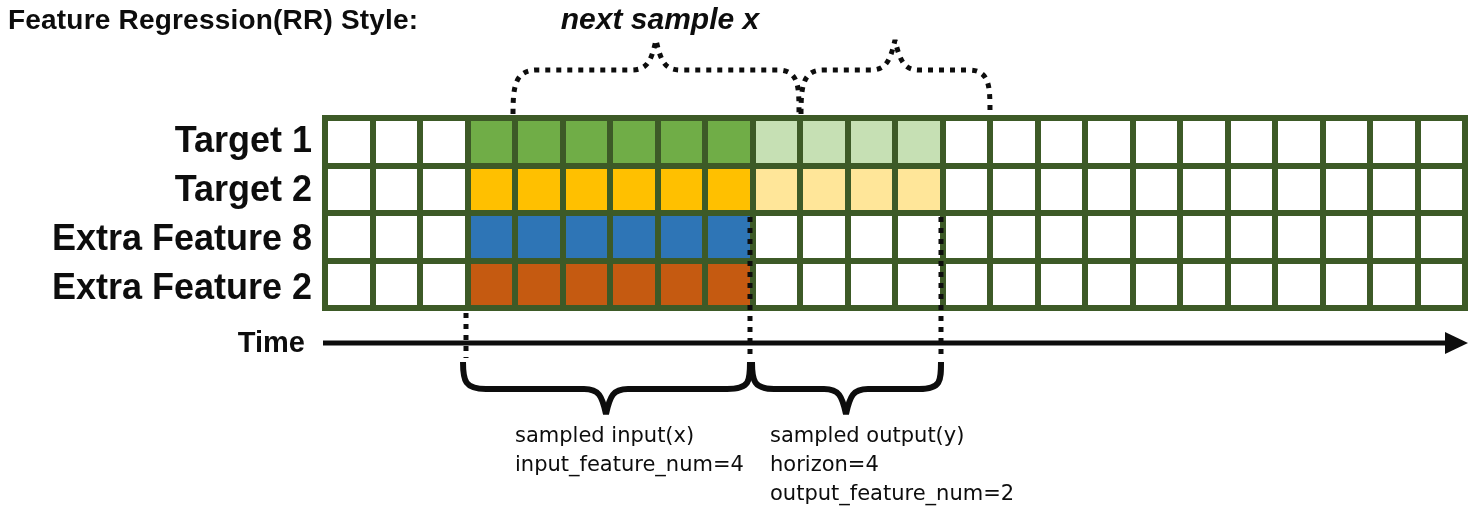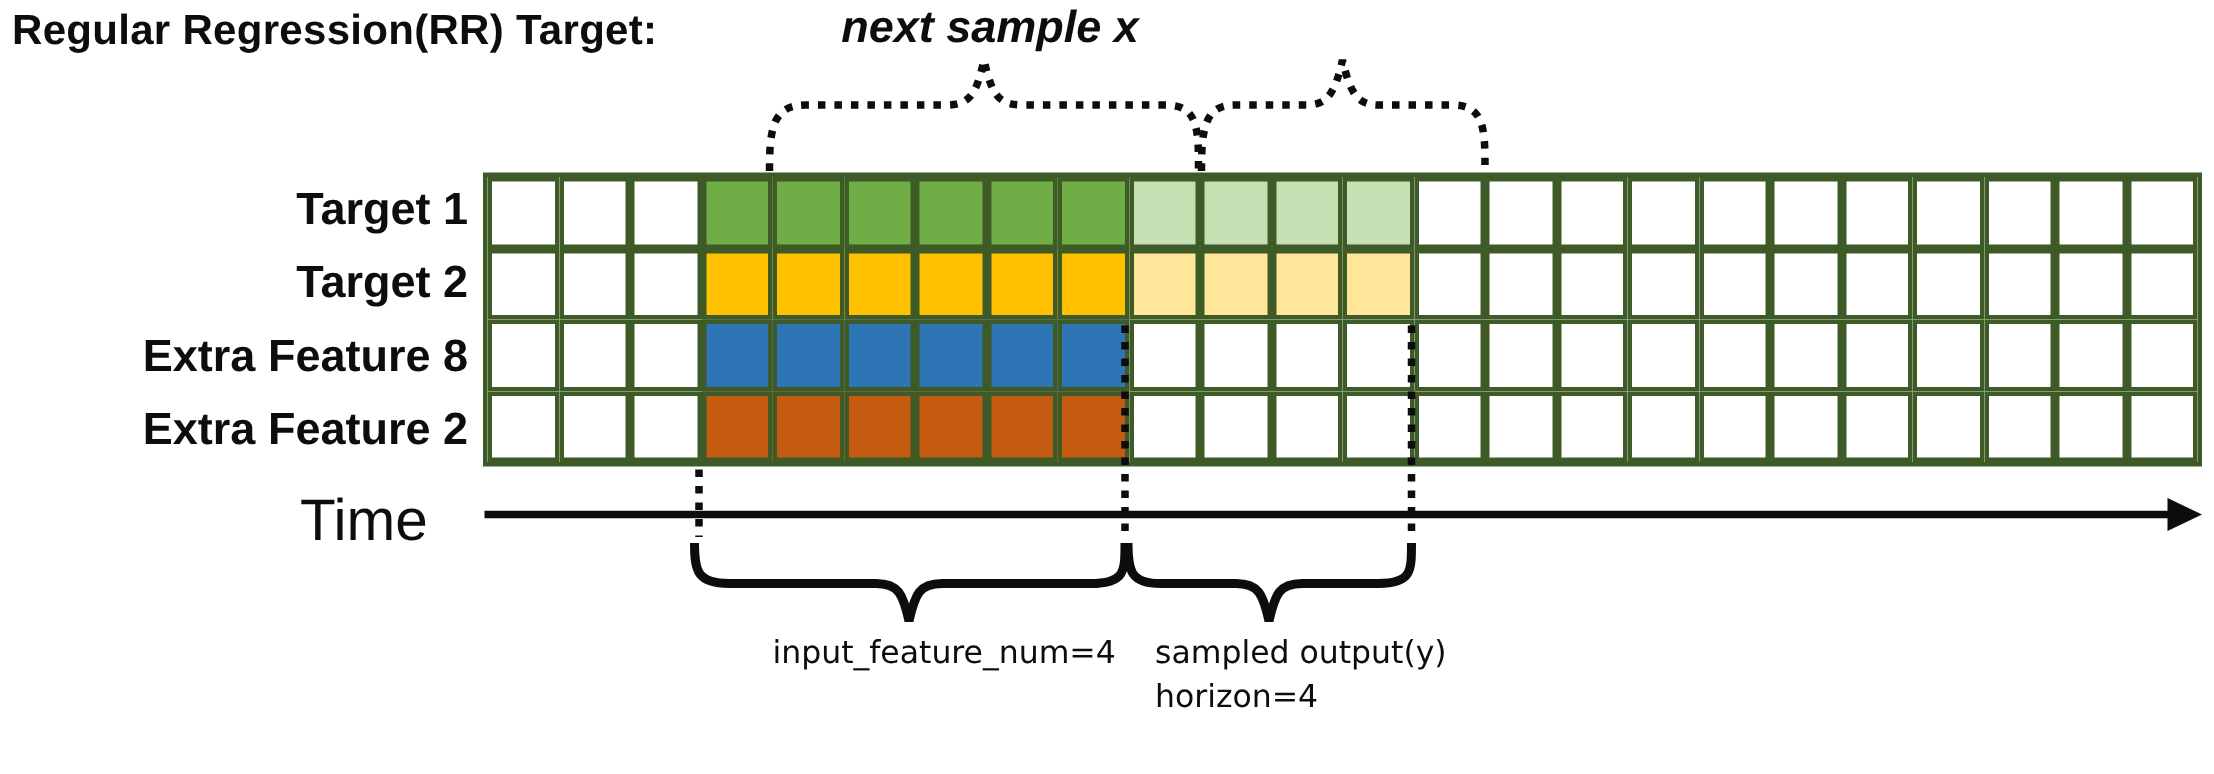--- a/index.html
+++ b/index.html
@@ -15,53 +15,53 @@
   .grid{
     position:absolute;left:322px;top:115px;width:1146px;height:196px;
     box-sizing:border-box;border:3px solid var(--grid-border,#3d5a27);
     display:grid;grid-template-columns:repeat(24,1fr);grid-template-rows:repeat(4,1fr);
     background:#fff;
   }
   .cell{border:3px solid var(--grid-border,#3d5a27);box-sizing:border-box;}
   .row-label{
     position:absolute;left:0;width:312px;height:49px;
     display:flex;align-items:center;justify-content:flex-end;
-    font-size:30px;font-weight:bold;
+    font-size:36px;font-weight:bold;
   }
   .decor{position:absolute;left:0;top:0;pointer-events:none;}
   .decor path,.decor line{fill:none;stroke:var(--ink,#0d0d0d);}
   .brace-dotted{stroke-width:5;stroke-dasharray:5 6;}
   .vline-dotted{stroke-width:5;stroke-dasharray:5 6;}
   .brace-solid{stroke-width:6;}
   .axis-line{stroke-width:5;}
   .arrow-head{fill:var(--ink,#0d0d0d);stroke:none;}
   .next-label{
     position:absolute;top:2px;width:260px;text-align:center;
     font-size:30px;font-weight:bold;font-style:italic;
   }
   .next-label-x{left:530px;}
   .next-label-y{left:768px;}
   .time-label{
-    position:absolute;left:200px;top:326px;width:105px;text-align:left;
-    font-size:39px;font-weight:normal;
+    position:absolute;left:200px;top:326px;width:105px;text-align:right;
+    font-size:29px;font-weight:bold;
   }
   .anno-block{
     position:absolute;top:421px;
     font-family:"DejaVu Sans",sans-serif;font-size:21px;line-height:29px;
     white-space:nowrap;
   }
   .anno-input{left:515px;}
   .anno-output{left:770px;}
 </style>
 </head>
 <body>
 
 <div class="canvas">
 
-  <div class="title">Regular Regression(RR) Target:</div>
+  <div class="title">Feature Regression(RR) Style:</div>
 
   <div class="next-label next-label-x">next sample x</div>
 
   <div class="row-label" style="top:115px;">Target 1</div>
   <div class="row-label" style="top:164px;">Target 2</div>
   <div class="row-label" style="top:213px;">Extra Feature 8</div>
   <div class="row-label" style="top:262px;">Extra Feature 2</div>
 
   <div class="grid" id="grid">
       <div class="cell" style="background: rgb(255, 255, 255);"></div>
@@ -174,21 +174,23 @@
     <line class="axis-line" x1="323" y1="343" x2="1450" y2="343"></line>
     <polygon class="arrow-head" points="1445,332 1468,343 1445,354"></polygon>
 
     <path class="brace-solid" d="M 463,362 C 463,381 465,389 486,389 L 584,389 C 599,389 602,396 606,414 C 610,396 613,389 628,389 L 727,389 C 750,389 750,381 750,362"></path>
     <path class="brace-solid" d="M 752,362 C 752,381 754,389 774,389 L 824,389 C 839,389 842,396 846,414 C 850,396 853,389 868,389 L 919,389 C 941,389 941,381 941,362"></path>
   </svg>
 
   <div class="time-label">Time</div>
 
   <div class="anno-block anno-input">
+    <div>sampled input(x)</div>
     <div>input_feature_num=4</div>
   </div>
 
   <div class="anno-block anno-output">
     <div>sampled output(y)</div>
     <div>horizon=4</div>
+    <div>output_feature_num=2</div>
   </div>
 
 </div>
 
 </body></html>

